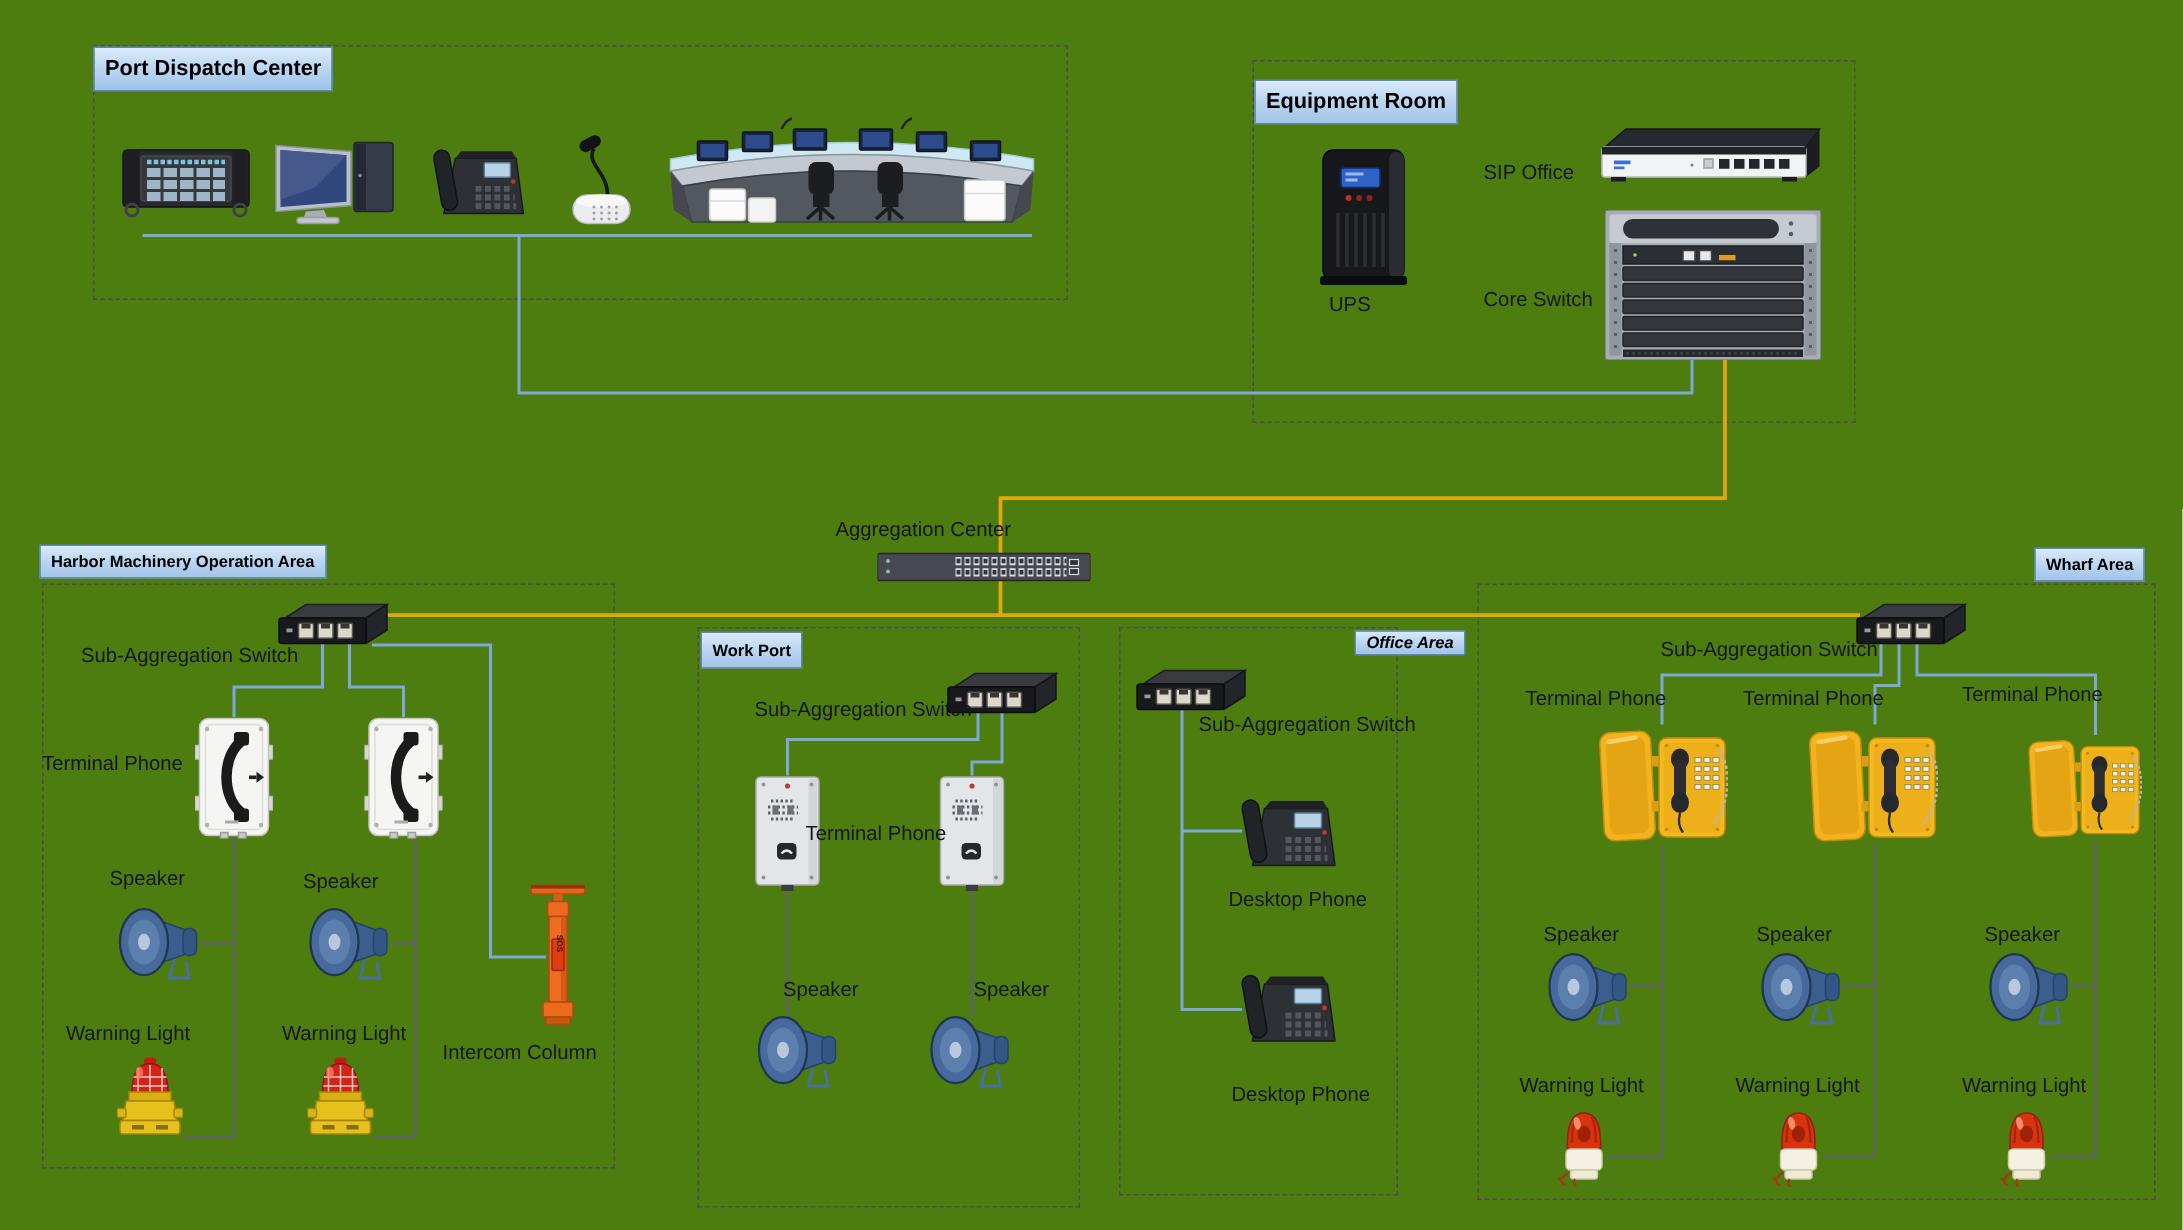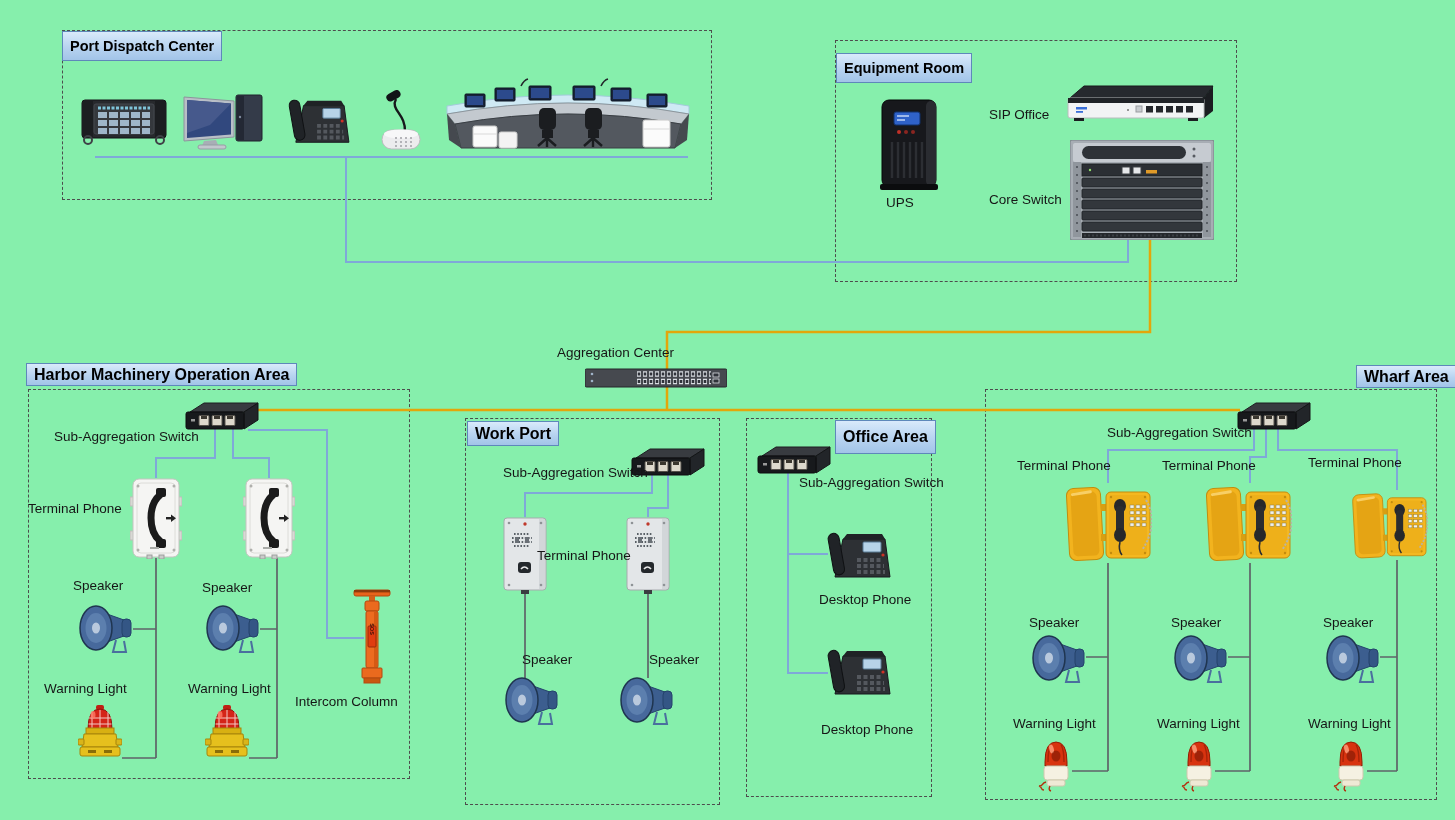--- a/index.html
+++ b/index.html
@@ -1,26 +1,26 @@
 <!DOCTYPE html>
 <html><head>
 <meta charset="utf-8">
 <style>
   html,body{margin:0;padding:0;background:#fff;}
-  .stage{position:relative;width:1455px;height:820px;background:#86efac;overflow:hidden;
+  .stage{position:relative;width:1455px;height:820px;background:#4d7c0f;overflow:hidden;
          font-family:"Liberation Sans",sans-serif;}
   .box{position:absolute;border:1px dashed #4d4d4d;z-index:1;}
   .wires{position:absolute;left:0;top:0;z-index:2;pointer-events:none;}
   .dev{position:absolute;z-index:3;line-height:0;}
   .tag{position:absolute;display:flex;align-items:center;justify-content:center;
        background:linear-gradient(180deg,#d9eafb 0%,#b7d3f0 55%,#a2c4e8 100%);
        border:1px solid #5e88ba;font-weight:bold;color:#000;z-index:5;
        box-sizing:border-box;padding:0 7px;white-space:nowrap;}
   .tag.big{height:30px;font-size:14.5px;}
-  .tag.small{height:23px;font-size:16px;}
+  .tag.small{height:23px;font-size:11px;}
   .lbl{position:absolute;font-size:13.5px;color:#161616;white-space:nowrap;z-index:5;}
 </style>
 </head>
 <body>
 
 <div class="stage">
 
   <div class="box" style="left:62px;top:30px;width:648px;height:168px;"></div>
   <div class="box" style="left:835px;top:40px;width:400px;height:240px;"></div>
   <div class="box" style="left:28px;top:389px;width:380px;height:388px;"></div>
@@ -663,21 +663,21 @@
       <rect x="9" y="42" width="18" height="6" rx="2" fill="#efe9d5" stroke="#cfc8ae"></rect>
       <path d="M8 44 C3 45 6 48 1 48 C5 49 2 52 6 52" stroke="#b3310f" stroke-width="1.4" fill="none"></path>
       <path d="M12 48 q-2 4 1 5" stroke="#b3310f" stroke-width="1.4" fill="none"></path>
     </svg>
   </div>
 
   <div class="tag big" style="left:62px;top:31px;">Port Dispatch Center</div>
   <div class="tag big" style="left:836px;top:53px;">Equipment Room</div>
   <div class="tag small" style="left:26px;top:363px;">Harbor Machinery Operation Area</div>
   <div class="tag small" style="left:467px;top:421px;height:25px;">Work Port</div>
-  <div class="tag small" style="left:835px;top:420px;height:34px;">Office Area</div>
+  <div class="tag small" style="left:903px;top:420px;height:17px;font-style:italic;">Office Area</div>
   <div class="tag small" style="left:1356px;top:365px;">Wharf Area</div>
 
   <div class="lbl" style="left:557px;top:345px;">Aggregation Center</div>
   <div class="lbl" style="left:886px;top:195px;">UPS</div>
   <div class="lbl" style="left:989px;top:107px;">SIP Office</div>
   <div class="lbl" style="left:989px;top:192px;">Core Switch</div>
 
   <div class="lbl" style="left:54px;top:429px;">Sub-Aggregation Switch</div>
   <div class="lbl" style="left:28px;top:501px;">Terminal Phone</div>
   <div class="lbl" style="left:73px;top:578px;">Speaker</div>

